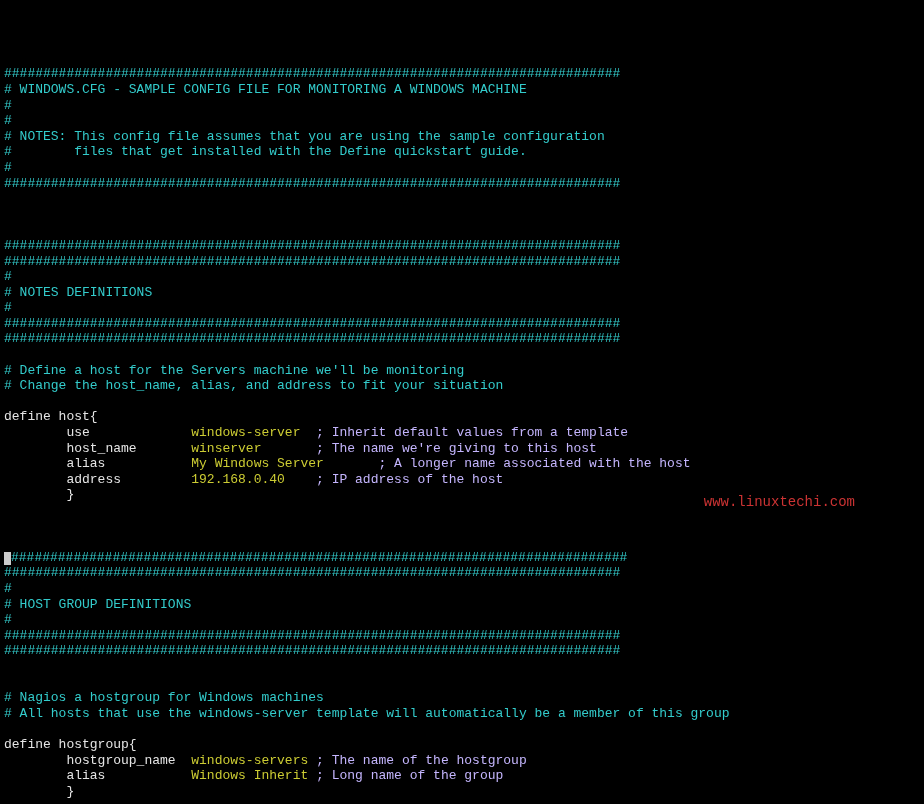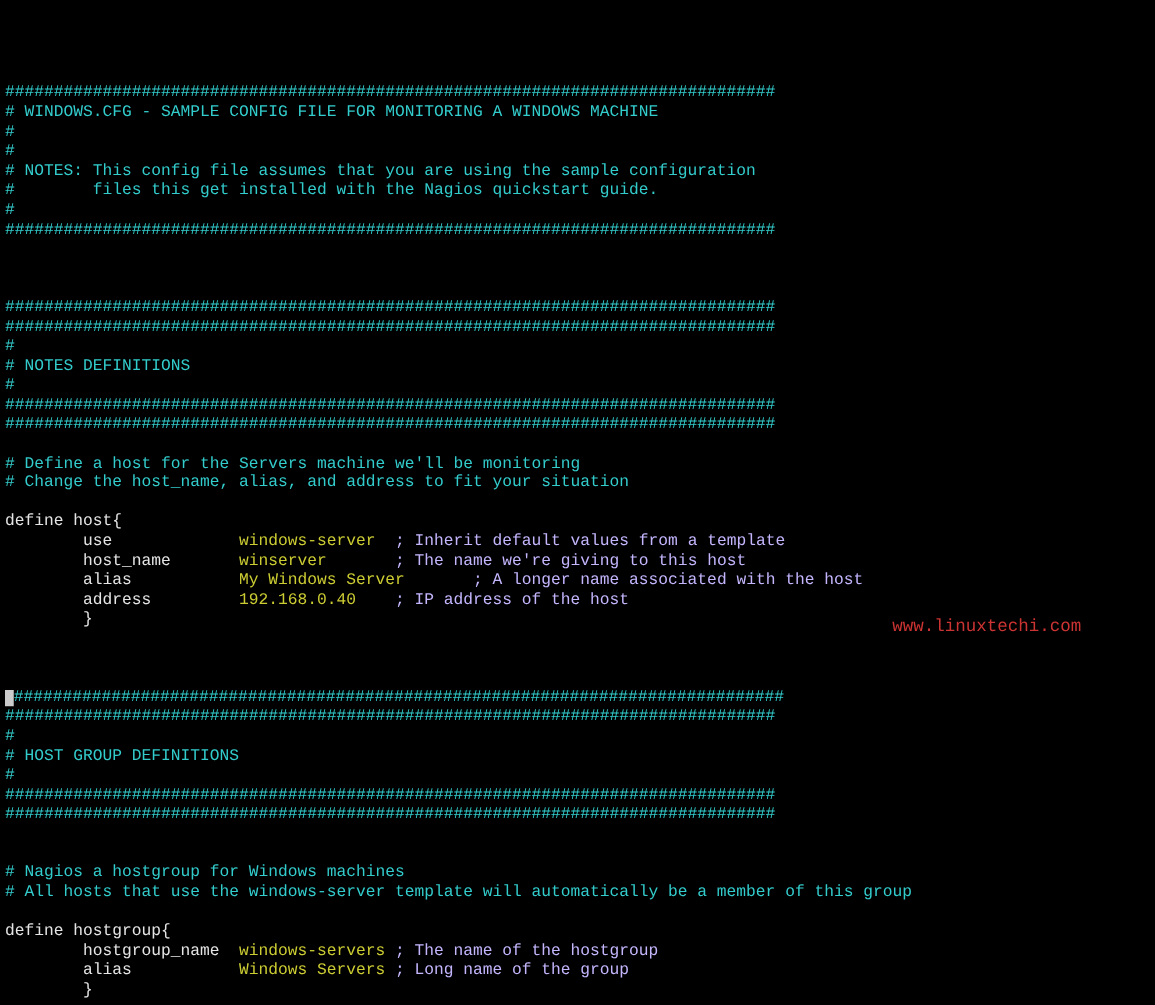--- a/index.html
+++ b/index.html
@@ -28,21 +28,21 @@
     }
     .value {
       color: #cccc33;
       margin-top: 39px;
     }
     .semicolon-comment {
       color: #c4b5fd;
     }
     .watermark {
       position: absolute;
-      right: 59px;
+      right: 69px;
       top: 494px;
       color: #cc3333;
       font-family: 'Courier New', Courier, monospace;
       font-size: 14px;
     }
     .cursor {
       background-color: #cccccc;
       display: inline-block;
       width: 7px;
       height: 13px;
@@ -52,21 +52,21 @@
 </head>
 <body>
 
 
 
 <div><span class="comment">###############################################################################</span>
 <span class="comment"># WINDOWS.CFG - SAMPLE CONFIG FILE FOR MONITORING A WINDOWS MACHINE</span>
 <span class="comment">#</span>
 <span class="comment">#</span>
 <span class="comment"># NOTES: This config file assumes that you are using the sample configuration</span>
-<span class="comment">#        files this get installed with the Nagios quickstart guide.</span>
+<span class="comment">#        files that get installed with the Define quickstart guide.</span>
 <span class="comment">#</span>
 <span class="comment">###############################################################################</span>
 
 
 
 <span class="comment">###############################################################################</span>
 <span class="comment">###############################################################################</span>
 <span class="comment">#</span>
 <span class="comment"># NOTES DEFINITIONS</span>
 <span class="comment">#</span>
@@ -92,21 +92,21 @@
 <span class="comment">#</span>
 <span class="comment">###############################################################################</span>
 <span class="comment">###############################################################################</span>
 
 
 <span class="comment"># Nagios a hostgroup for Windows machines</span>
 <span class="comment"># All hosts that use the windows-server template will automatically be a member of this group</span>
 
 <span class="keyword">define hostgroup{</span>
 <span class="keyword">        hostgroup_name  </span><span class="value">windows-servers </span><span class="semicolon-comment">; The name of the hostgroup</span>
-<span class="keyword">        alias           </span><span class="value">Windows Servers </span><span class="semicolon-comment">; Long name of the group</span>
+<span class="keyword">        alias           </span><span class="value">Windows Inherit </span><span class="semicolon-comment">; Long name of the group</span>
 <span class="keyword">        }</span>
 
 
 
 
 </div>
 
 <div class="watermark">www.linuxtechi.com</div>
 
 

